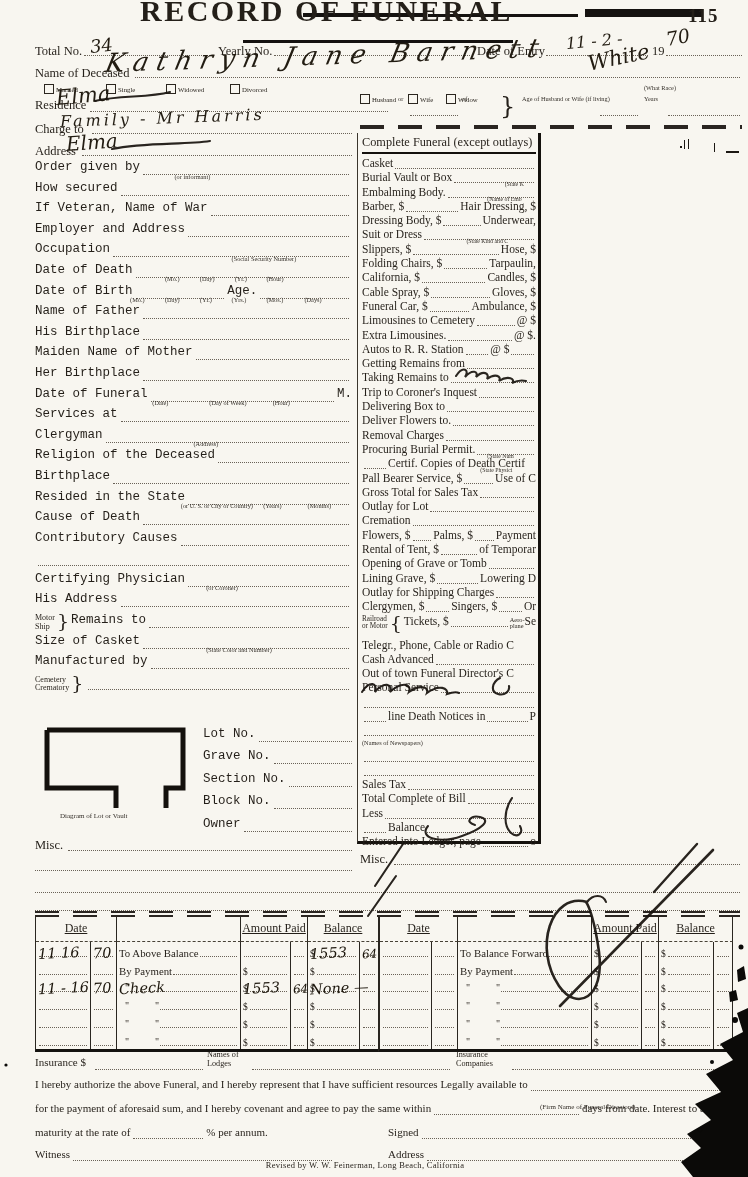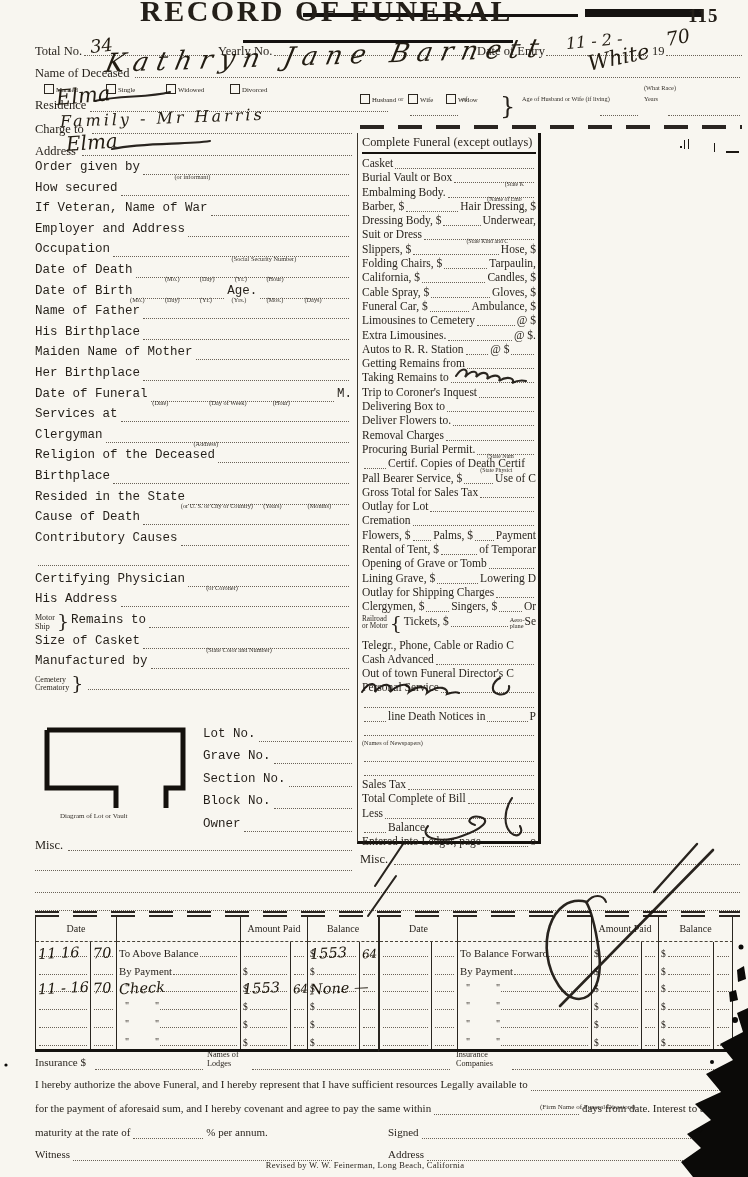--- a/index.html
+++ b/index.html
@@ -43,21 +43,21 @@
   
   #vault{position:absolute;left:44px;top:726px;}
   #lot-fields{position:absolute;left:203px;top:727px;width:152px;}
   #lot-fields .fline{height:22.4px;}
   
   .ddash{position:absolute;height:2.2px;background:repeating-linear-gradient(90deg,#2a2521 0 24px,transparent 24px 38px);}
   .lhalf{position:absolute;top:916px;display:grid;grid-template-rows:26px repeat(6,17.8px);
      border-left:1.4px solid #2a2620;border-bottom:3px solid #151310;box-sizing:content-box;z-index:2;}
   .lc{border-right:1.2px solid #2a2620;position:relative;display:flex;align-items:flex-end;font-size:10.8px;padding:0 2px;overflow:visible;}
   .lc .lead{flex:1;min-width:4px;height:1px;border-bottom:1.1px dotted #6a6257;margin:0 1px 3px 1px;align-self:flex-end;}
-  .lh{align-items:center;justify-content:center;font-size:10px;border-bottom:1.5px dashed #474136;padding:0;}
+  .lh{align-items:center;justify-content:center;font-size:12px;border-bottom:1.5px dashed #474136;padding:0;text-decoration:underline;}
   .lpre{font-size:9.5px;margin:0 1px 1px 0;}
   .ltext{white-space:nowrap;margin-bottom:1px;}
   .ditto{font-size:10px;margin:0 0 2px 6px;}
   .ditto.d2{margin-left:26px;}
   .lhw{position:absolute;left:2px;bottom:-1px;font-family:"DejaVu Serif",serif;font-style:italic;
        font-size:14.5px;color:#1d170d;white-space:nowrap;transform:rotate(-3deg);z-index:5;}
   .lhw.sm{font-size:12px;}
   
   .legalrow{position:absolute;display:flex;font-size:11px;align-items:flex-start;}
   .legalrow .lead{flex:1;min-width:12px;height:1px;border-bottom:1.3px dotted #6a6257;margin:11px 3px 0 3px;}

